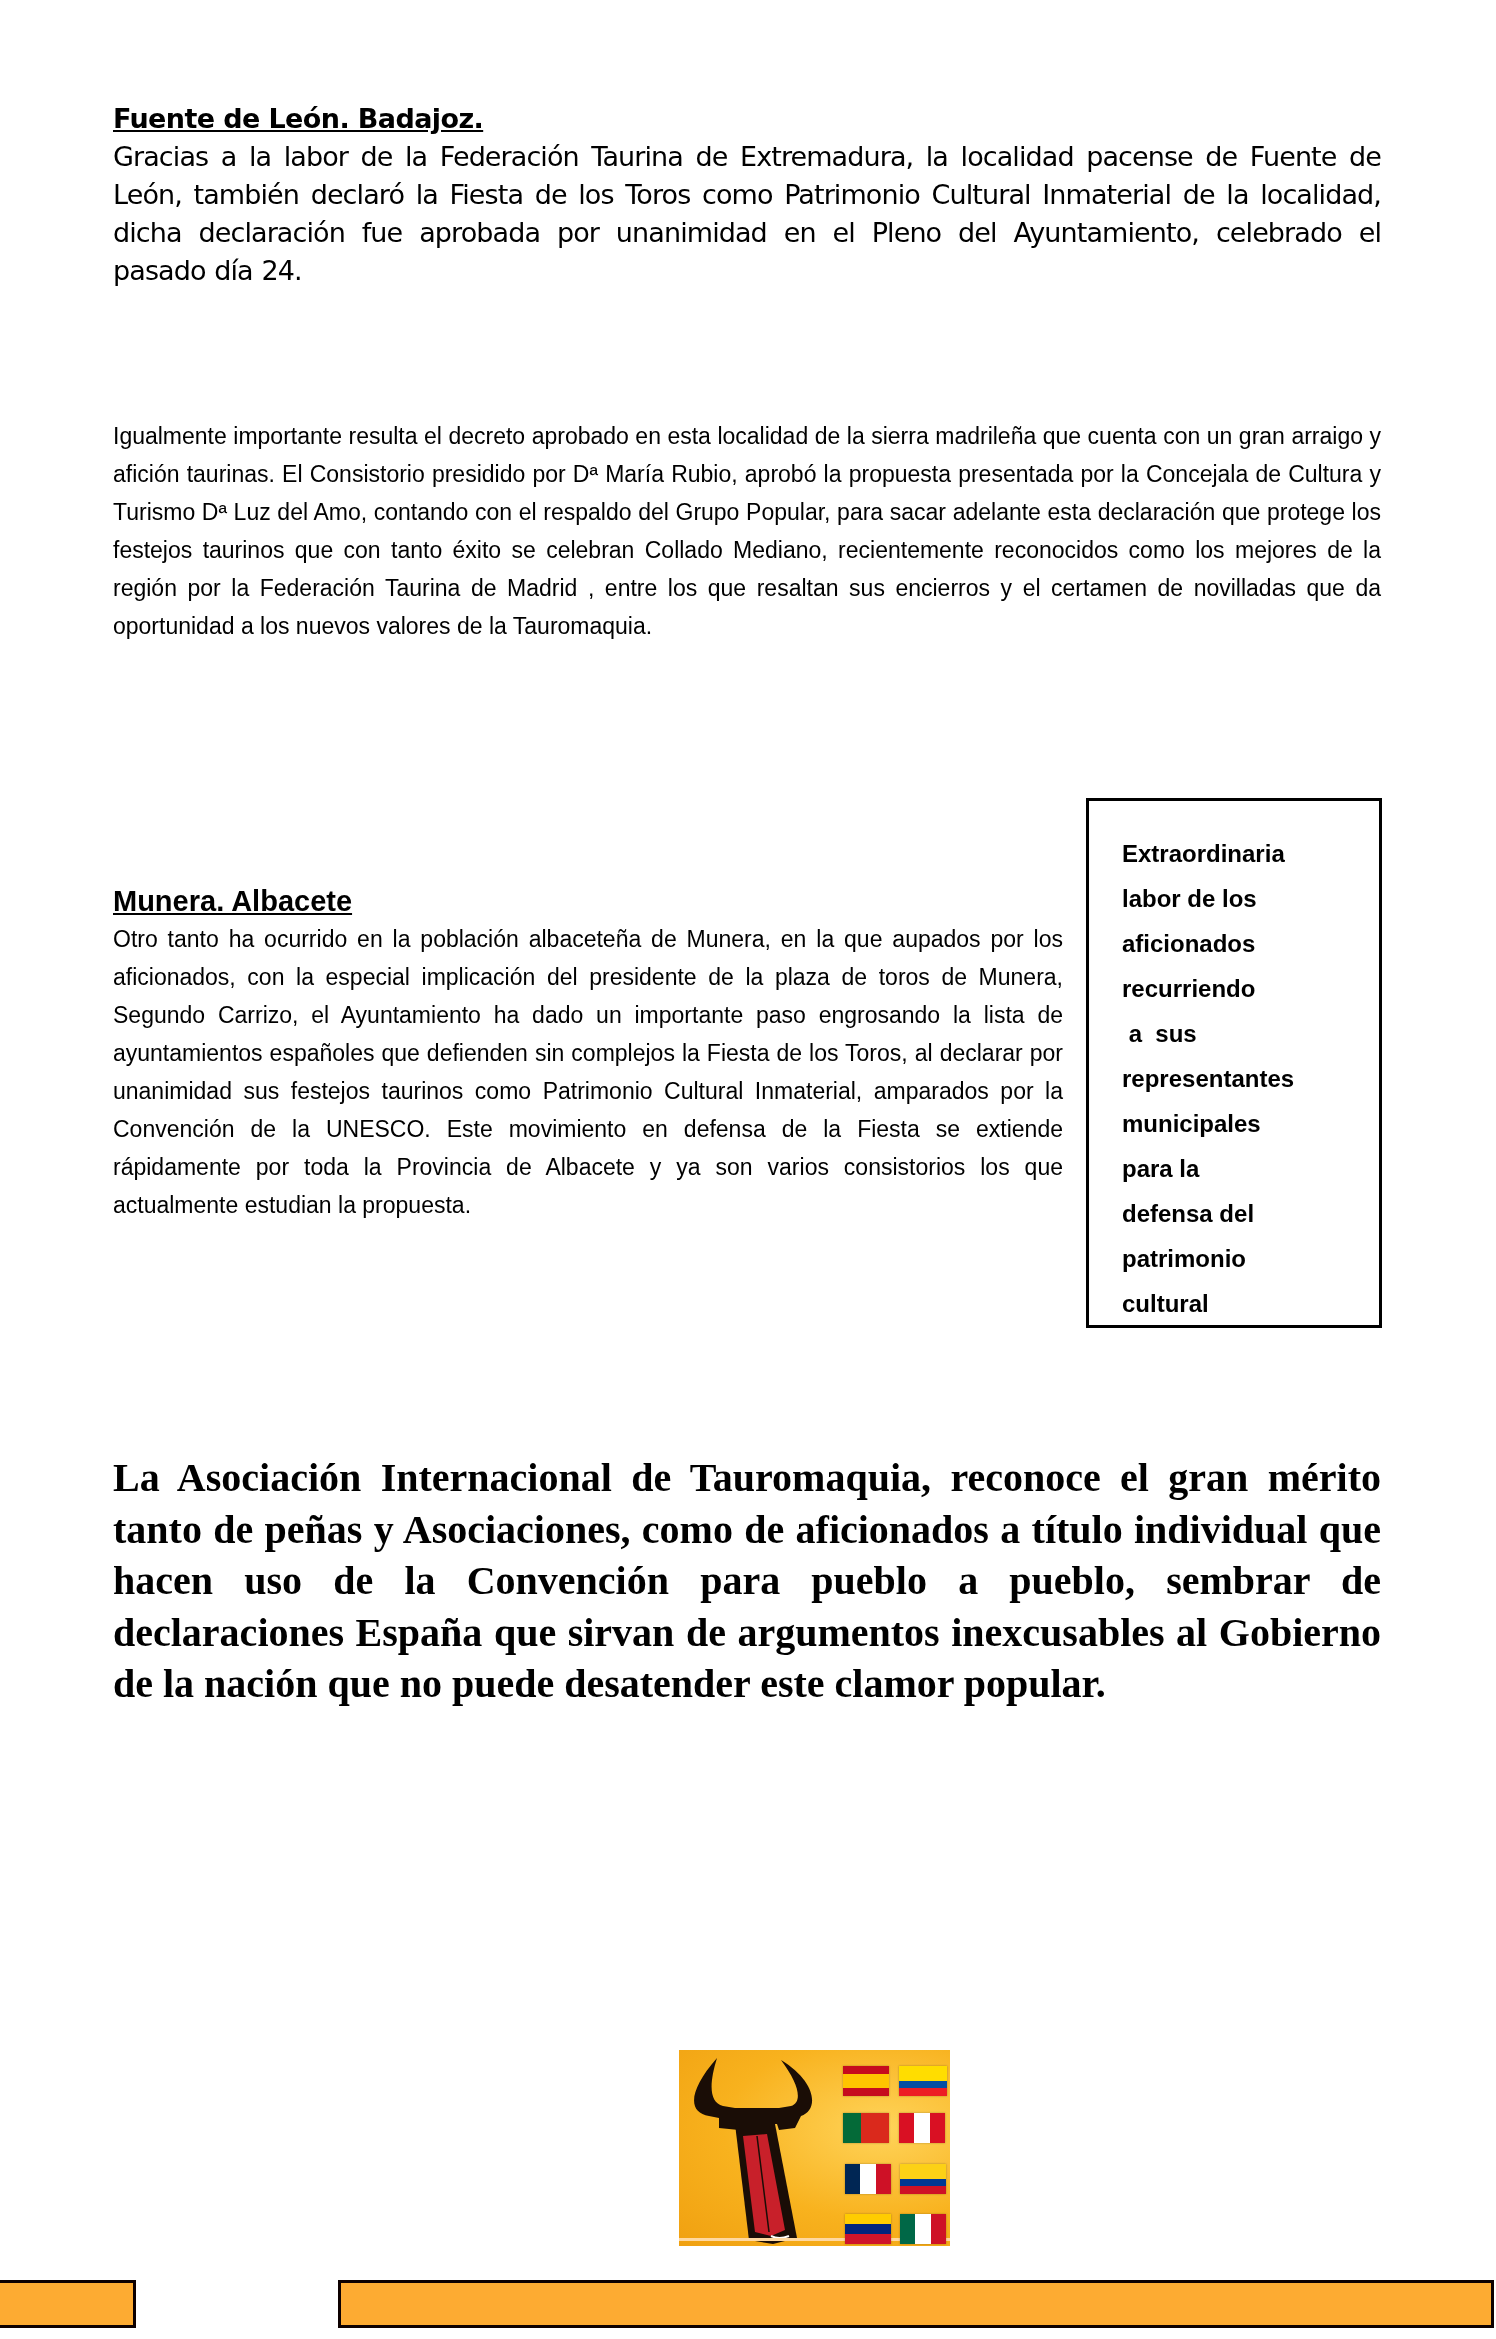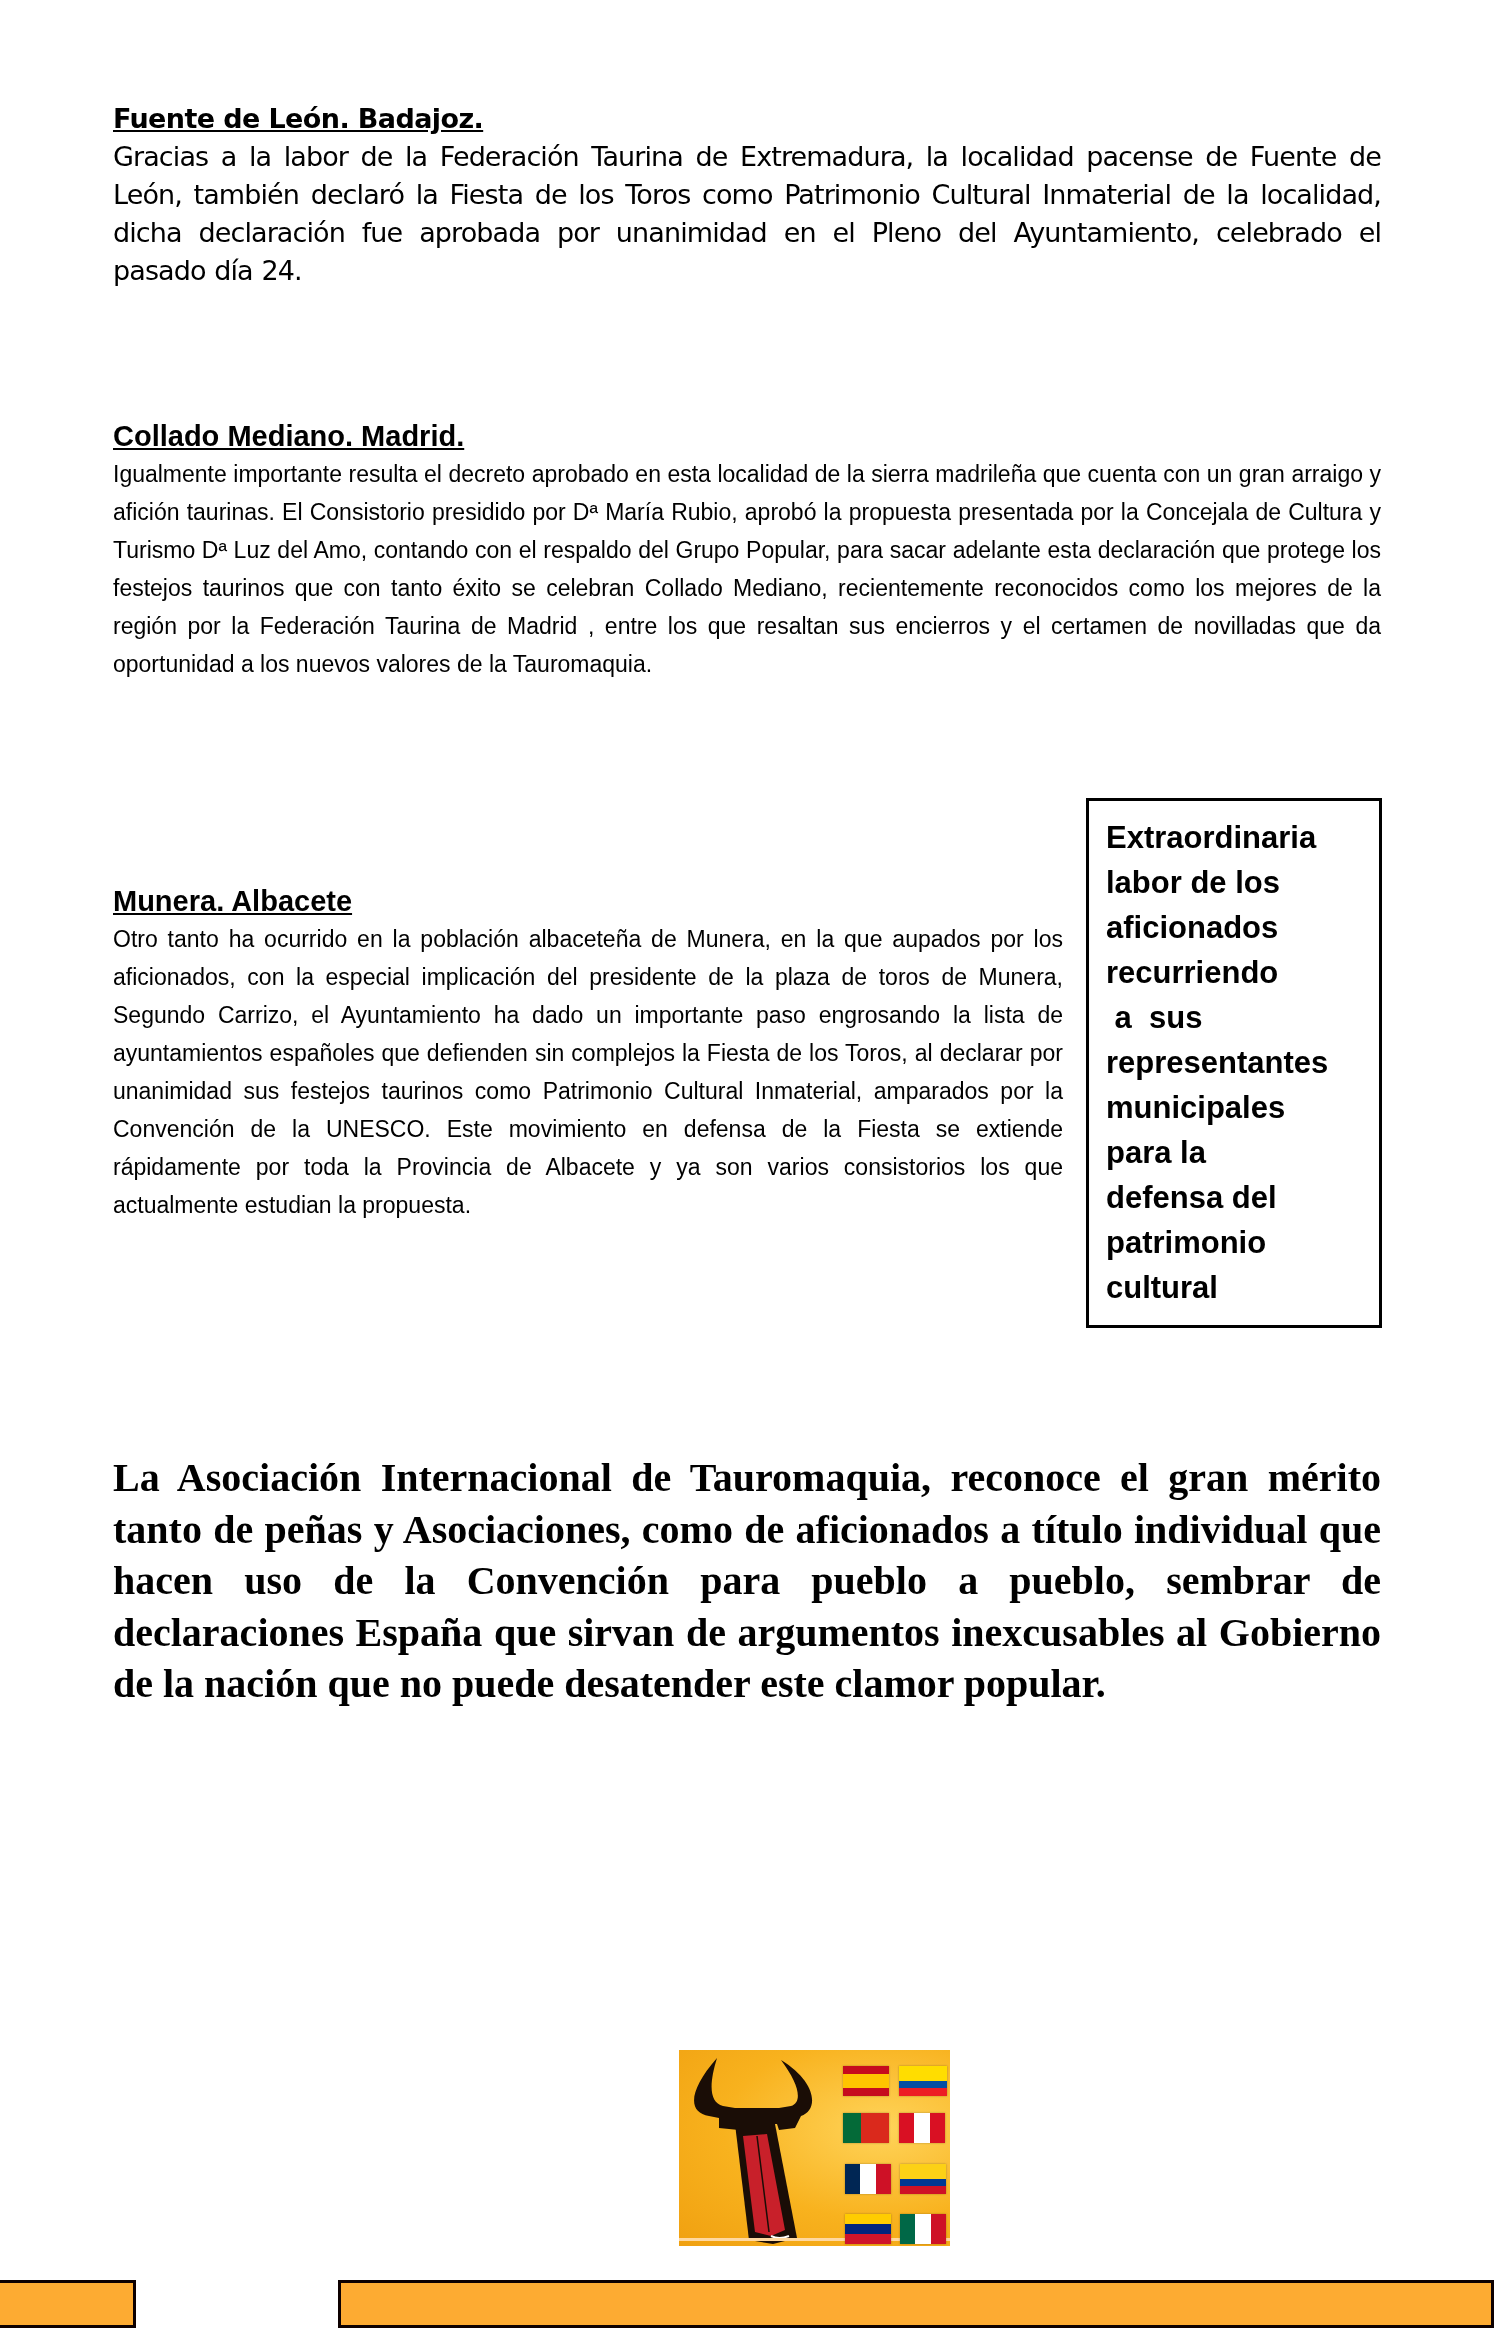--- a/index.html
+++ b/index.html
@@ -17,22 +17,22 @@
     #sec-fuente .sec-body { font-family: "DejaVu Sans", sans-serif; font-size: 27px; letter-spacing: -0.9px; word-spacing: 1px; }
 
     #sec-collado { top: 417px; width: 1268px; }
     #sec-munera { top: 882px; width: 950px; }
 
     .callout {
       position: absolute; left: 1086px; top: 798px; width: 290px; height: 524px;
       border: 3px solid #000; box-sizing: content-box;
     }
     .callout-text {
-      position: absolute; left: 17px; top: 14px; margin: 0;
-      font-weight: bold; font-size: 31px; line-height: 45px; white-space: pre;
+      position: absolute; left: 17px; top: 14px; margin: 16px;
+      font-weight: bold; font-size: 24px; line-height: 45px; white-space: pre;
     }
 
     .statement {
       position: absolute; left: 113px; top: 1452px; width: 1268px; margin: 0;
       font-weight: bold; font-size: 40px; line-height: 51.5px;
       text-align: justify; text-align-last: left;
       transform-origin: left top;
       font-family: Liberation Serif, serif;
     }
 
@@ -53,21 +53,20 @@
   </style>
 </head>
 <body>
 
 <div class="section" id="sec-fuente">
   <p class="sec-title">Fuente de León. Badajoz.</p>
   <p class="sec-body">Gracias a la labor de la Federación Taurina de Extremadura, la localidad pacense de Fuente de León, también declaró  la Fiesta de los Toros  como Patrimonio Cultural Inmaterial de la localidad, dicha declaración fue  aprobada por unanimidad  en  el Pleno del Ayuntamiento, celebrado el pasado día 24.</p>
 </div>
 
 <div class="section" id="sec-collado">
-  <p class="sec-title">Collado Mediano. Madrid.</p>
   <p class="sec-body">Igualmente importante resulta el decreto aprobado en esta localidad de la sierra madrileña que cuenta con un  gran arraigo y afición taurinas. El Consistorio presidido por Dª María Rubio, aprobó la propuesta presentada por la Concejala de Cultura y  Turismo Dª Luz del Amo, contando con el respaldo del Grupo Popular, para sacar adelante esta declaración que protege los festejos taurinos que con tanto éxito se celebran Collado Mediano, recientemente reconocidos como los mejores de la región por la Federación Taurina de Madrid , entre los que resaltan sus encierros y el certamen de novilladas que da oportunidad a los nuevos valores de la Tauromaquia.</p>
 </div>
 
 <div class="section" id="sec-munera">
   <p class="sec-title">Munera. Albacete</p>
   <p class="sec-body">Otro tanto ha ocurrido en la población albaceteña de Munera, en la que aupados por los aficionados, con la especial implicación del presidente de la plaza de toros de Munera, Segundo Carrizo,  el Ayuntamiento ha dado un importante paso engrosando la lista de ayuntamientos españoles que defienden sin complejos la Fiesta de los Toros, al declarar por unanimidad sus festejos taurinos como Patrimonio Cultural Inmaterial, amparados por la Convención de la UNESCO. Este movimiento en defensa  de la Fiesta se extiende rápidamente por toda la Provincia de Albacete y ya son varios consistorios los que actualmente estudian la propuesta.</p>
 </div>
 
 <div class="callout">
   <p class="callout-text">Extraordinaria

